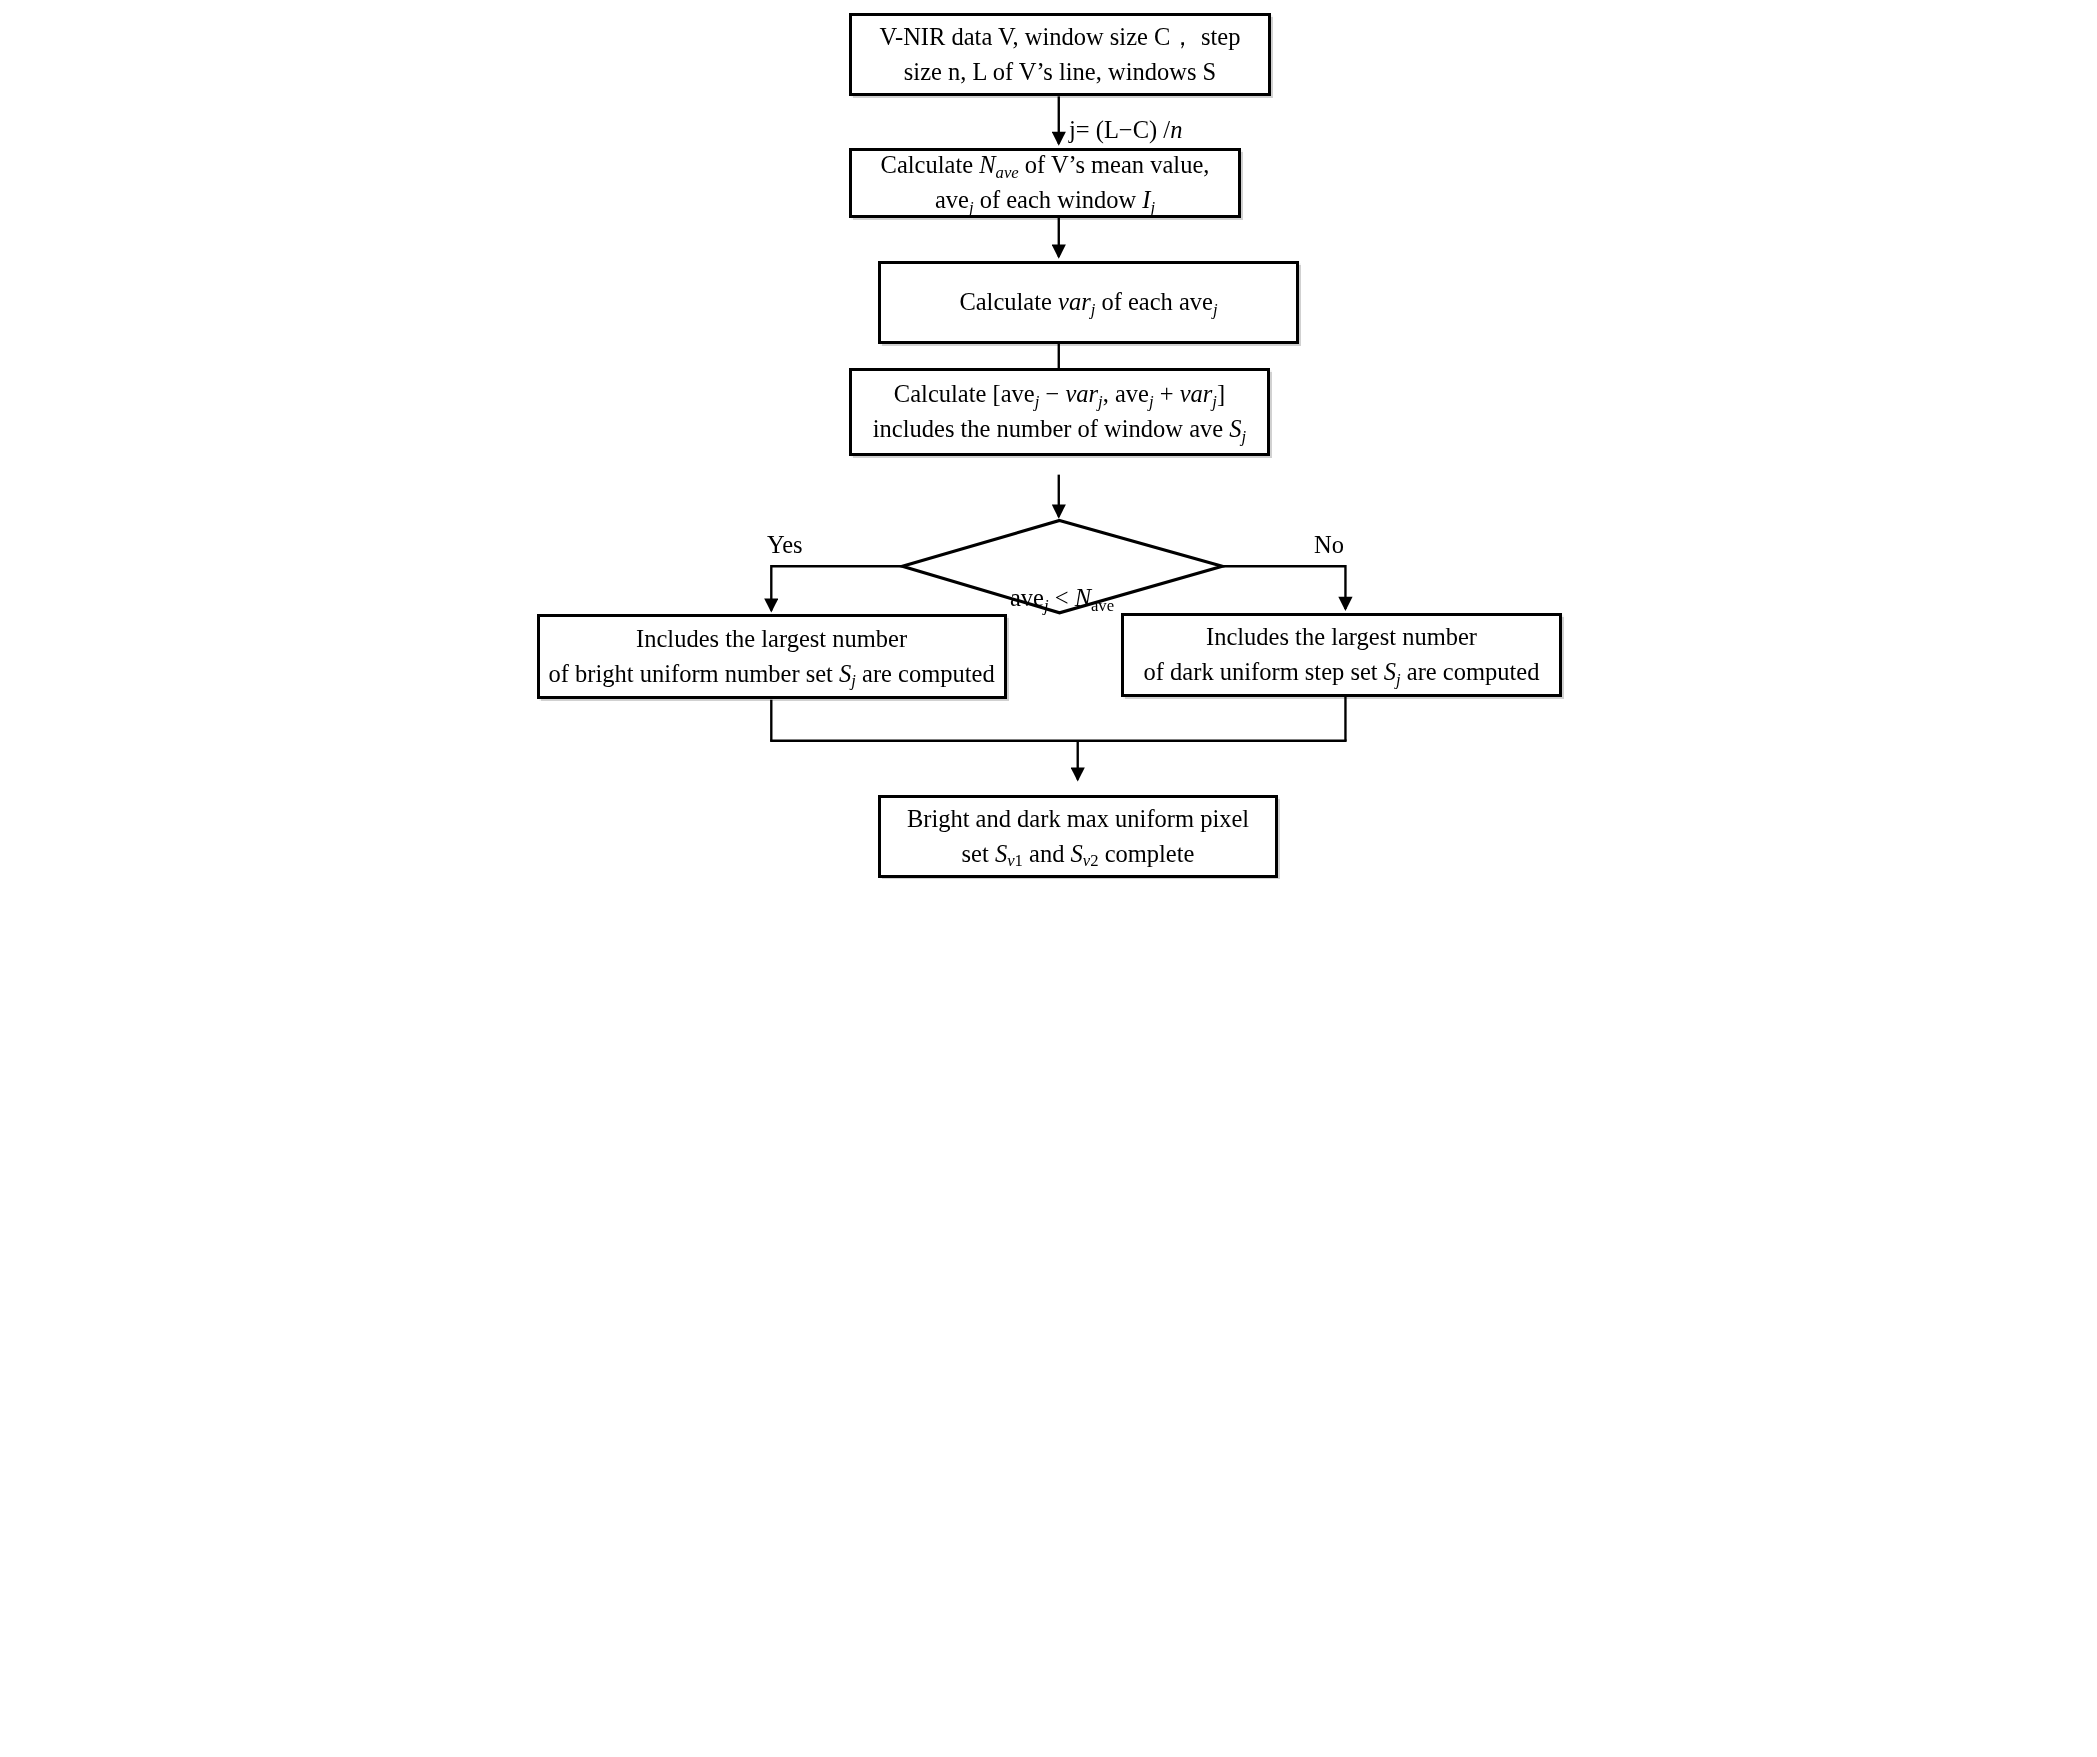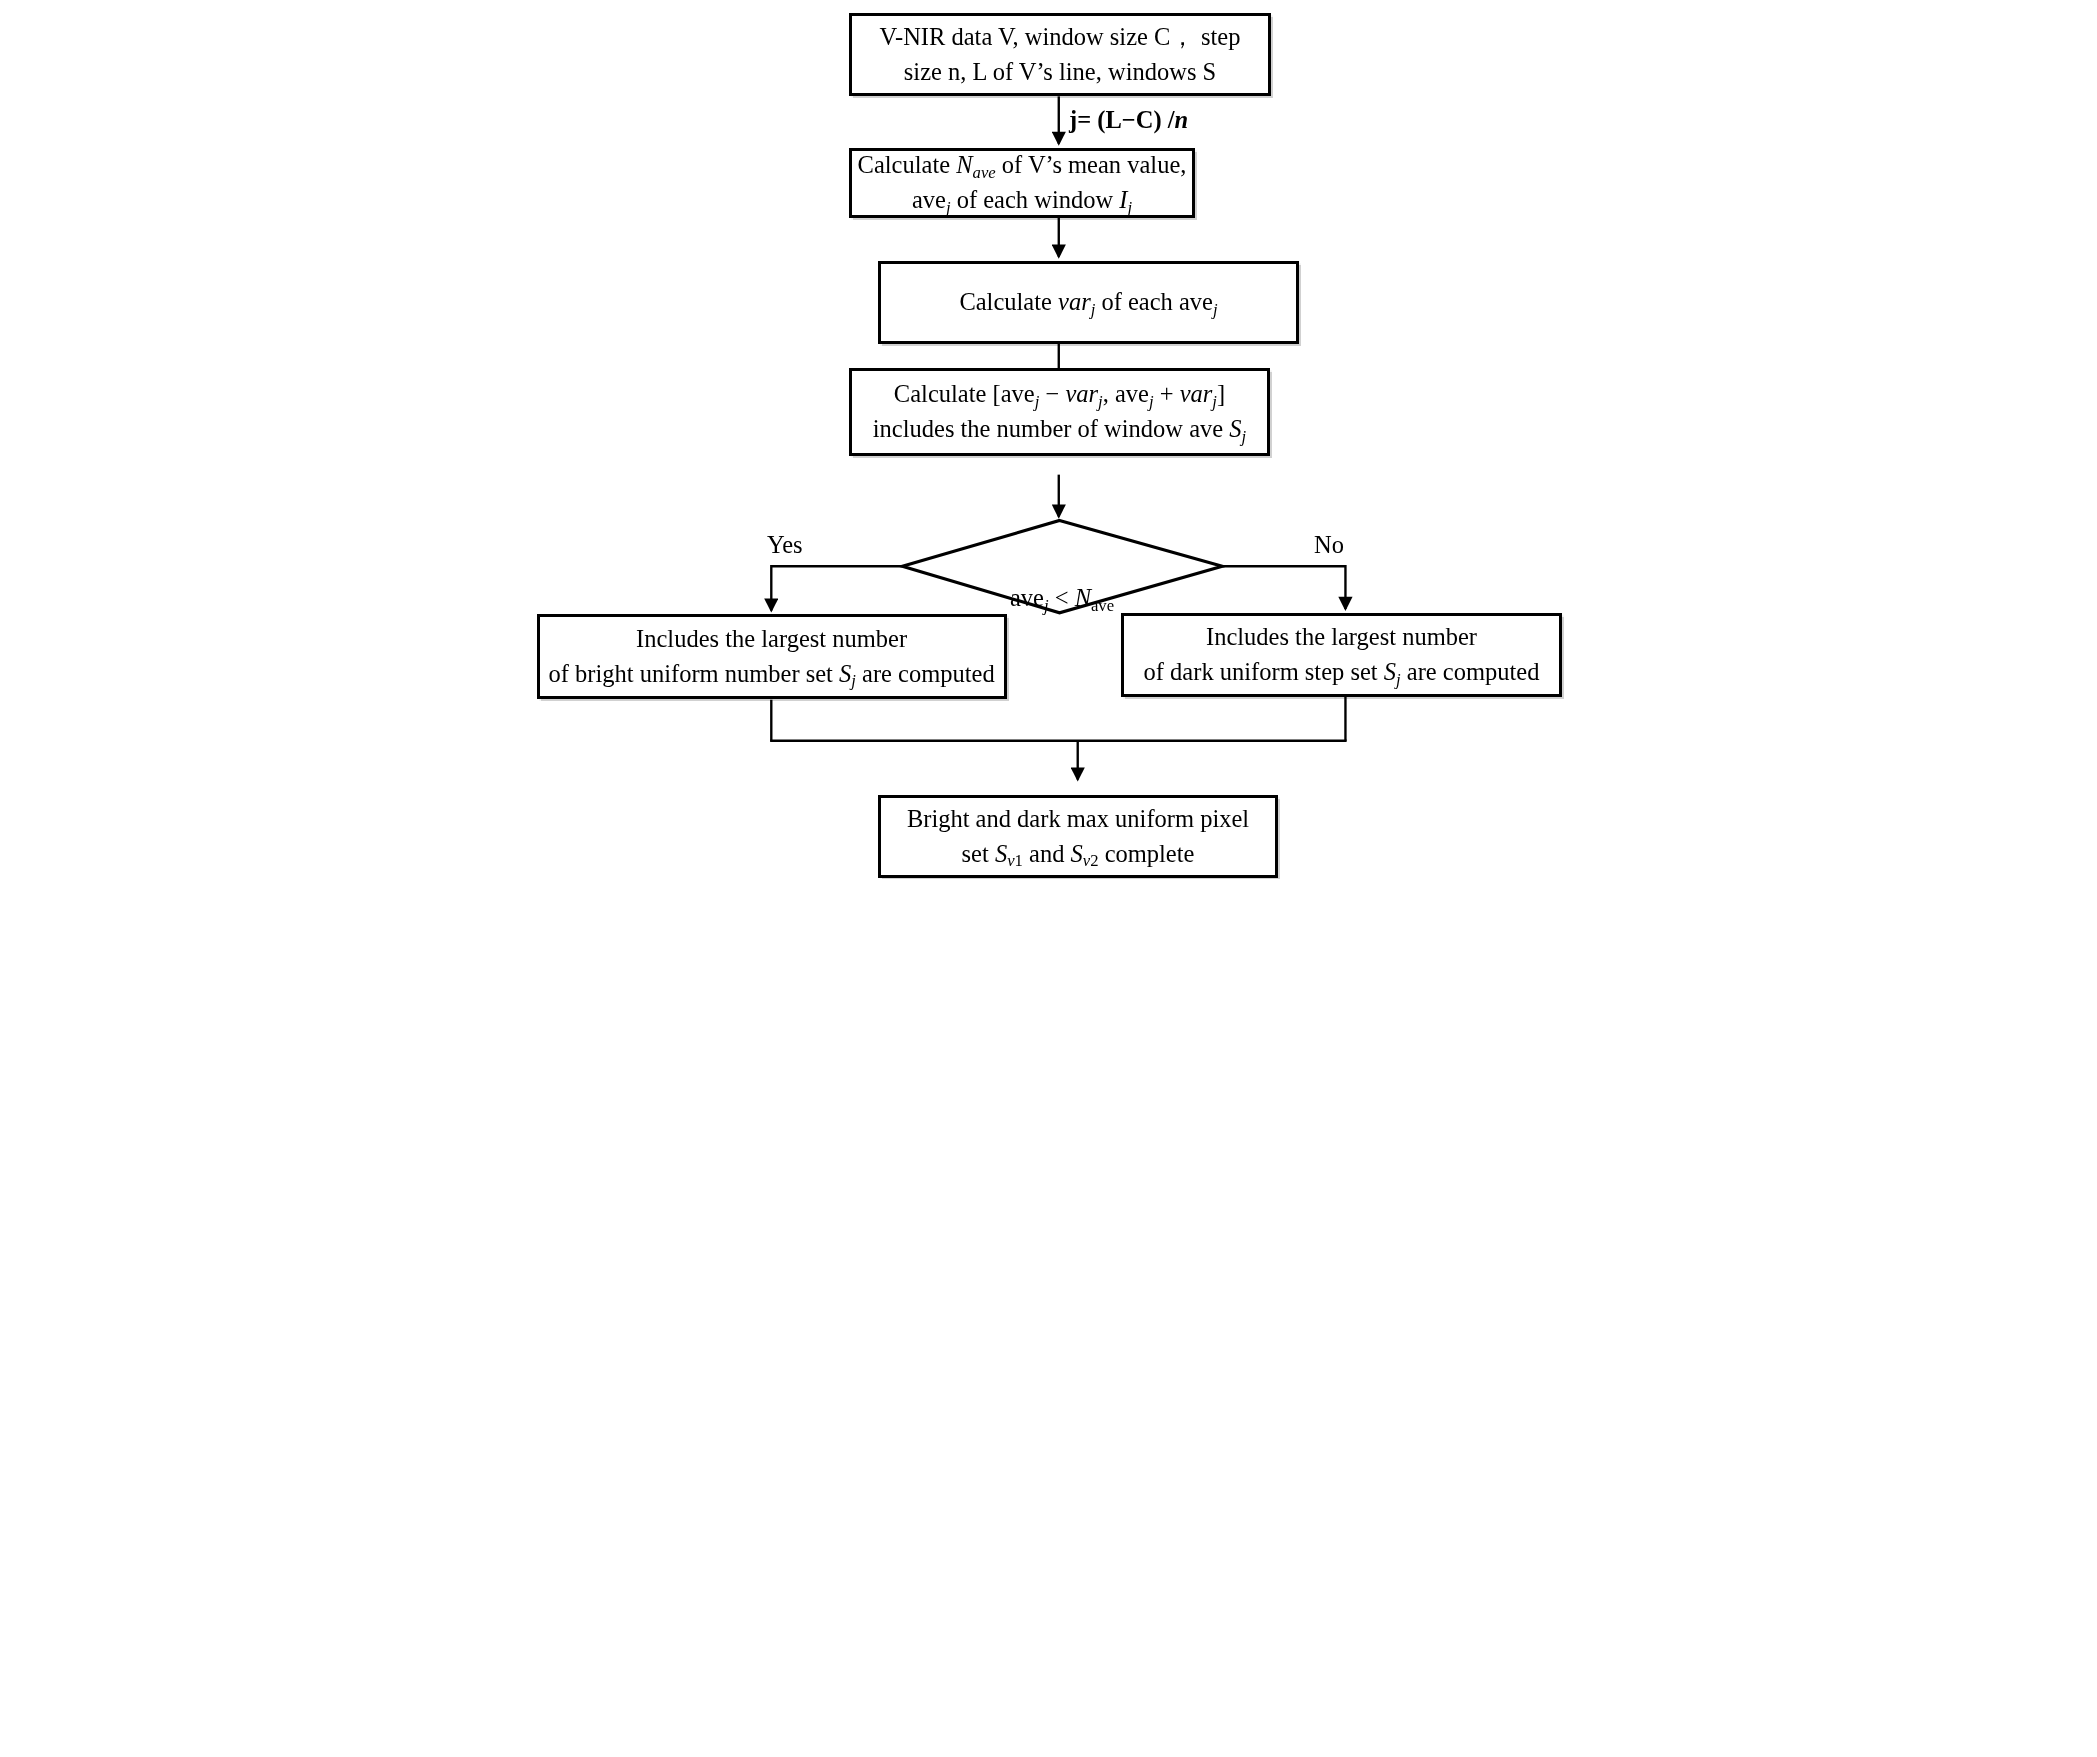--- a/index.html
+++ b/index.html
@@ -82,25 +82,25 @@
     <polyline points="1040,882 1040,938" fill="none" stroke="#000" stroke-width="3"></polyline>
     <line x1="311.5" y1="938" x2="1041.5" y2="938" stroke="#000" stroke-width="3"></line>
     <line x1="701" y1="938" x2="701" y2="987" stroke="#000" stroke-width="3" marker-end="url(#ah)"></line>
   </svg>
 
   <div class="node" style="left:325px; top:13.4px; width:422px; height:83px;">
     <div class="line"><span>V-NIR data V, window size C， step</span></div>
     <div class="line"><span>size n, L of V’s line, windows S</span></div>
   </div>
 
-  <div class="edge-label" style="left:545px; top:106px;font-weight:bold;">
+  <div class="edge-label" style="left:545px; top:116px;">
     <span class="line"><span>j= (L−C) /</span><span class="run-i">n</span></span>
   </div>
 
-  <div class="node" style="left:325px; top:148px; width:346px; height:70px;">
+  <div class="node" style="left:325px; top:148px; width:392px; height:70px;">
     <div class="line"><span>Calculate </span><span class="run-i">N</span><span class="run-subi">ave</span><span> of V’s mean value,</span></div>
     <div class="line"><span>ave</span><span class="run-subi">j</span><span> of each window </span><span class="run-i">I</span><span class="run-subi">j</span></div>
   </div>
 
   <div class="node" style="left:325px; top:261px; width:421px; height:83px;margin-left:29px;">
     <div class="line"><span>Calculate </span><span class="run-i">var</span><span class="run-subi">j</span><span> of each ave</span><span class="run-subi">j</span></div>
   </div>
 
   <div class="node" style="left:325px; top:368px; width:421px; height:88px;">
     <div class="line"><span>Calculate [ave</span><span class="run-subi">j</span><span> − </span><span class="run-i">var</span><span class="run-subi">j</span><span>, ave</span><span class="run-subi">j</span><span> + </span><span class="run-i">var</span><span class="run-subi">j</span><span>]</span></div>

